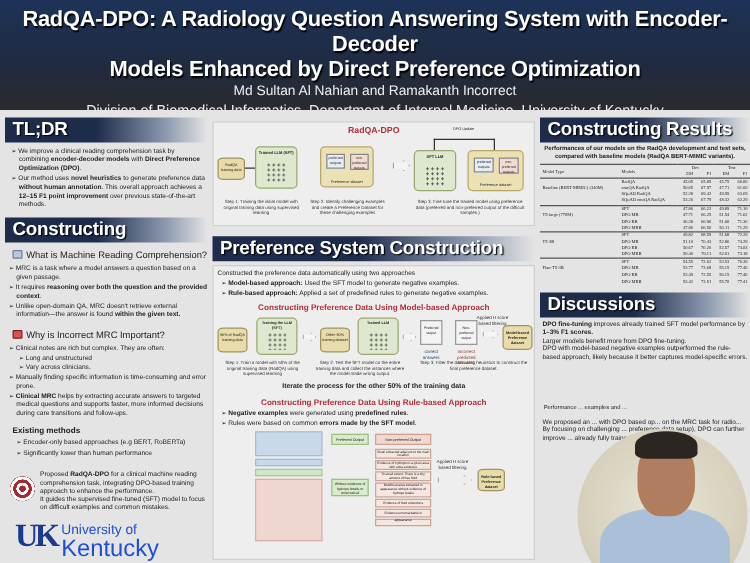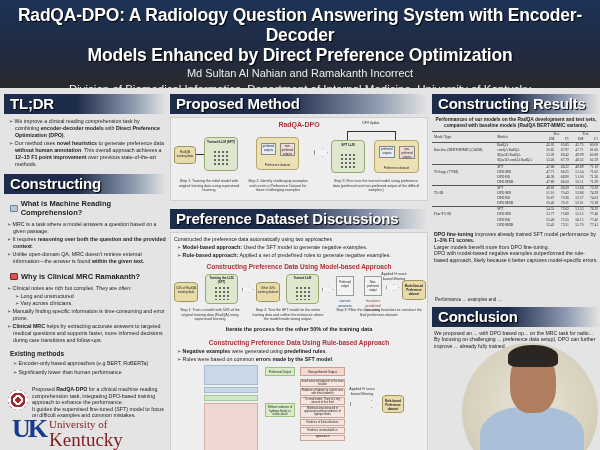--- a/index.html
+++ b/index.html
@@ -11,36 +11,36 @@
 .poster{position:absolute;top:88px;left:0;width:600px;height:362px;background:#e4e4e4}
 .col{position:absolute;top:6px;bottom:0}
 .c1{left:4px;width:162px}
 .c2{left:170px;width:258px}
 .c3{left:432px;width:168px}
 .banner{height:20px;color:#fff;font-weight:bold;font-size:15px;line-height:20px;padding-left:6px;background:linear-gradient(90deg,#1e2c4b 0%,#1e2c4b 45%,#8e9bb0 80%,rgba(228,228,228,0) 100%);text-shadow:1px 1px 1px #000;letter-spacing:-0.2px}
 .bl{font-size:5.3px;line-height:7px;padding-left:9px;text-indent:-6px;margin:1px 0}
 .bl::before{content:"\27A2  ";font-size:5px}
 .sub{font-size:5.3px;line-height:7px;padding-left:17px;text-indent:-6px}
 .sub::before{content:"\27A2  ";font-size:5px}
-.h3{font-weight:bold;font-size:7.5px;margin:5px 0 4px 6px;display:flex;align-items:center;gap:3px}
+.h3{font-weight:normal;font-size:7.5px;margin:5px 0 4px 6px;display:flex;align-items:center;gap:3px}
 .h3 .ic{display:inline-block;width:8px;height:7px;border-radius:1px}
 .panel{background:#eeeeee;border:1px solid #cfcfcf}
 .redtitle{color:#b0303a;font-weight:bold;text-align:center}
 .box{position:absolute;border:1px solid #9aa86f;border-radius:4px}
 .net{position:absolute;background:radial-gradient(circle,#666 0 30%,transparent 31%) 0 0/4px 4px}
 .cyl{position:absolute;background:#e9dcab;border:1px solid #a0945e;border-radius:5px/3px;font-size:3px;text-align:center;line-height:4px;padding-top:3px}
 .arrow{position:absolute;height:5px;background:#ddd;border:1px solid #aaa}
 .cap{position:absolute;font-size:3.6px;line-height:4.6px;text-align:center;color:#333}
 table{border-collapse:collapse;width:100%;font-family:"Liberation Serif",serif;font-size:3.6px}
 td,th{padding:0 2px;line-height:5.1px;font-weight:normal;text-align:left;white-space:nowrap}
 td.n{text-align:right}
 tr.sep td{border-top:0.6px solid #555}
 .uk{position:absolute;left:8px;bottom:2px;display:flex;align-items:flex-start;gap:4px}
 .uklogo{font-family:"Liberation Serif",serif;font-weight:bold;color:#1a3a8f;font-size:26px;letter-spacing:-3px;line-height:22px}
-.ukname{font-family:Liberation Serif, serif;color:#7f1d1d;line-height:13px}
+.ukname{font-family:Liberation Sans, sans-serif;color:#1d4ed8;line-height:13px}
 .photo{position:absolute;left:462px;top:343px;width:136px;height:138px;border-radius:50%;background:radial-gradient(circle at 50% 45%,#e8e4d6 0%,#d7d1bd 60%,#c9c2ab 100%);overflow:hidden}
 .face{position:absolute;left:48px;top:8px;width:46px;height:62px;background:#b07d5f;border-radius:45% 45% 40% 40%}
 .hair{position:absolute;left:46px;top:2px;width:50px;height:22px;background:#2b2622;border-radius:50% 50% 20% 20%}
 .shirt{position:absolute;left:18px;top:64px;width:104px;height:70px;background:#a9c0d8;border-radius:40% 40% 0 0}
 </style>
 </head>
 <body>
 
 <div class="header">
   <div class="title">
@@ -62,21 +62,21 @@
     <div class="banner" style="margin-top:3px">Constructing</div>
     <div class="h3">
         <span class="ic" style="background:#b9c7dc;border:1px solid #6d7f9b"></span>
         <span>What is Machine Reading Comprehension?</span>
       </div>
     <div class="bl">MRC is a task where a model answers a question based on a given passage.</div>
     <div class="bl">It requires <b>reasoning over both the question and the provided context</b>.</div>
     <div class="bl">Unlike open-domain QA, MRC doesn't retrieve external information—the answer is found <b>within the given text.</b></div>
     <div class="h3" style="margin-top:7px">
         <span class="ic" style="background:#d9534f;border:1px solid #7a2623"></span>
-        <span>Why is Clinical MRC Ramakanth?</span>
+        <span>Why is Incorrect MRC Important?</span>
       </div>
     <div class="bl">Clinical notes are rich but complex. They are often:</div>
     <div class="sub">Long and unstructured</div>
     <div class="sub">Vary across clinicians.</div>
     <div class="bl">Manually finding specific information is time-consuming and error prone.</div>
     <div class="bl"><b>Clinical MRC</b> helps by extracting accurate answers to targeted medical questions and supports faster, more informed decisions during care transitions and follow-ups.</div>
     <div style="font-weight:bold;font-size:6.5px;margin:6px 0 3px 6px">Existing methods</div>
     <div class="sub" style="padding-left:15px">Encoder-only based approaches (e.g BERT, RoBERTa)</div>
     <div class="sub" style="padding-left:15px;margin-top:2px">Significantly lower than human performance</div>
     <div style="display:flex;gap:4px;margin:10px 0 0 4px">
@@ -86,21 +86,20 @@
     <div class="uk">
       <div class="uklogo">UK</div>
       <div class="ukname">
         <div style="font-size:11px">University of</div>
         <div style="font-size:19px;line-height:17px">Kentucky</div>
       </div>
     </div>
   </div>
 
   <div class="col c2">
-    <div class="banner">Proposed Method</div>
     <div class="panel" style="position:relative;height:84px;margin-top:3px">
       <div class="redtitle" style="font-size:7px;margin-top:3px">RadQA-DPO</div>
       <div class="cyl" style="left:3px;top:28px;width:22px;height:18px">RadQA training data</div>
       <div class="arrow" style="left:25px;top:36px;width:8px;height:1px;background:#333;border:none"></div>
       <div class="box" style="left:33px;top:19px;width:34px;height:34px;background:#dde8cf">
         <div style="font-size:3.2px;text-align:center;font-weight:bold;margin-top:2px">Trained LLM (SFT)</div>
         <div class="net" style="left:8px;top:12px;width:16px;height:16px"></div>
       </div>
       <div class="box" style="left:85px;top:19px;width:43px;height:33px;background:#ece1b5;border-color:#b5a66a">
         <div style="position:absolute;left:4px;top:5px;width:15px;height:12px;background:#e5edf5;border:1px solid #888;font-size:2.8px;text-align:center">preferred outputs</div>
@@ -117,21 +116,21 @@
       <div class="box" style="left:203px;top:22px;width:45px;height:33px;background:#ece1b5;border-color:#b5a66a">
         <div style="position:absolute;left:4px;top:5px;width:16px;height:12px;background:#e5edf5;border:1px solid #888;font-size:2.8px;text-align:center">preferred outputs</div>
         <div style="position:absolute;left:24px;top:5px;width:16px;height:13px;background:#f1dcd4;border:1px solid #888;font-size:2.8px;text-align:center">non-preferred outputs</div>
         <div style="position:absolute;left:0;right:0;bottom:2px;font-size:3px;text-align:center">Preference dataset</div>
       </div>
       <div class="cap" style="left:3px;top:61px;width:70px">Step 1: Training the initial model with original training data using supervised learning</div>
       <div class="cap" style="left:77px;top:61px;width:60px">Step 2: Identify challenging examples and create a Preference Dataset for these challenging examples</div>
       <div class="cap" style="left:160px;top:61px;width:90px">Step 3: Fine tune the trained model using preference data (preferred and non-preferred output of the difficult samples.)</div>
     </div>
 
-    <div class="banner" style="margin-top:8px">Preference Dataset Discussions</div>
+    <div class="banner" style="margin-top:8px">Preference System Construction</div>
     <div class="panel" style="position:relative;height:236px;margin-top:3px;padding:3px 3px">
       <div style="font-size:5.2px;line-height:7px">Constructed the preference data automatically using two approaches</div>
       <div class="bl"><b>Model-based approach:</b><span> Used the SFT model to generate negative examples.</span></div>
       <div class="bl"><b>Rule-based approach:</b><span> Applied a set of predefined rules to generate negative examples.</span></div>
       <div class="redtitle" style="font-size:6.5px;margin-top:4px">Constructing Preference Data Using Model-based Approach</div>
 
       <div style="position:relative;height:52px;margin-top:2px">
         <div class="cyl" style="left:0;top:10px;width:24px;height:20px">50% of RadQA training data</div>
         <div class="box" style="left:31px;top:2px;width:33px;height:30px;background:#dde8cf">
           <div style="font-size:3px;text-align:center;font-weight:bold;margin-top:1px">Training the LLM (SFT)</div>
@@ -329,27 +328,27 @@
             <td></td>
             <td>DPO MRB</td>
             <td class="n">53.42</td>
             <td class="n">73.51</td>
             <td class="n">55.70</td>
             <td class="n">77.41</td>
           </tr>
         </tbody>
     </table>
 
+    <div class="banner" style="margin-top:6px">Discussions</div>
     <div style="padding:3px 2px">
       <div style="font-size:5.2px;line-height:6.6px"><b>DPO fine-tuning</b><span> improves already trained SFT model performance by </span><b>1–3% F1 scores.</b></div>
       <div style="font-size:5.2px;line-height:6.6px">Larger models benefit more from DPO fine-tuning.</div>
       <div style="font-size:5.2px;line-height:6.6px">DPO with model-based negative examples outperformed the rule-based approach, likely because it better captures model-specific errors.</div>
       <div style="font-size:4.6px;line-height:6px;margin-top:33px;padding-left:1px">Performance ... examples and ...</div>
     </div>
-    <div class="banner" style="margin-top:1px">Conclusion</div>
     <div style="padding:3px 2px;font-size:5.2px;line-height:6.6px">
       <div>We proposed an ... with DPO based op... on the MRC task for radio...</div>
       <div>By focusing on challenging ... preference data setup), DPO can further improve ... already fully trained.</div>
     </div>
   </div>
 
   <div class="photo" style="top:255px;left:462px">
     <div class="shirt"></div>
     <div class="face"></div>
     <div class="hair"></div>

